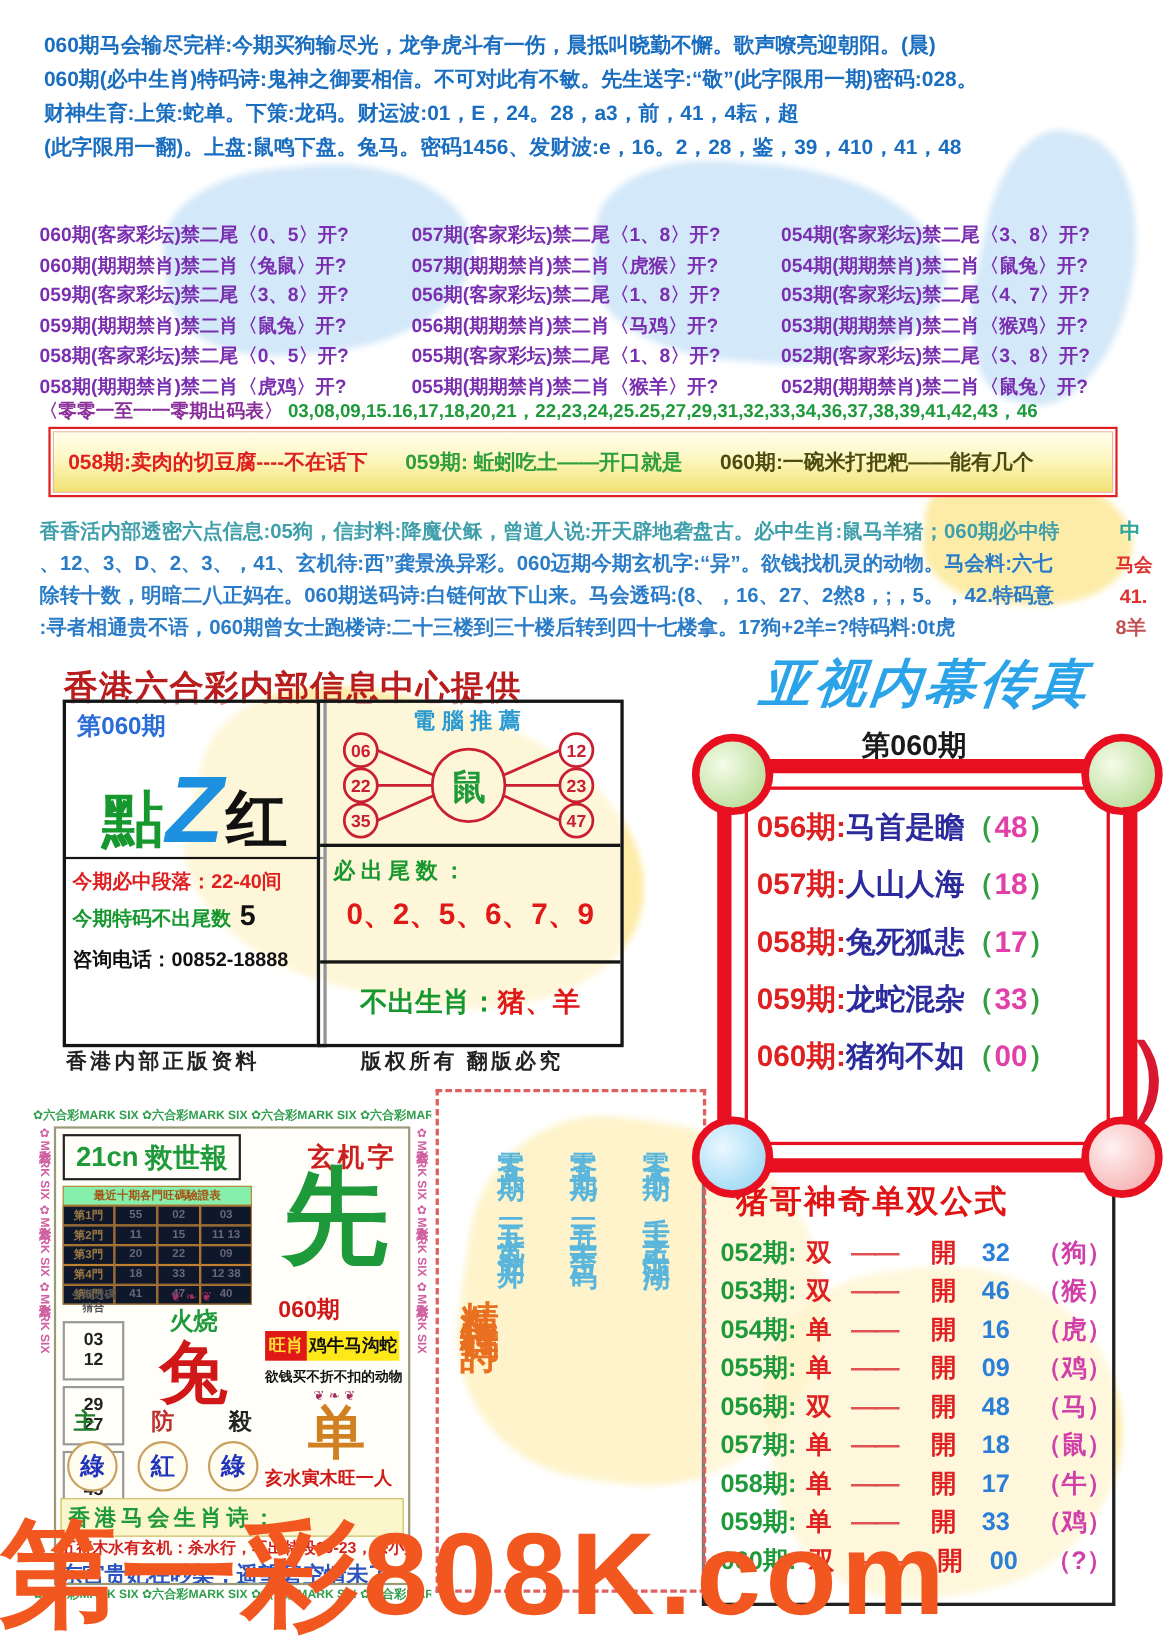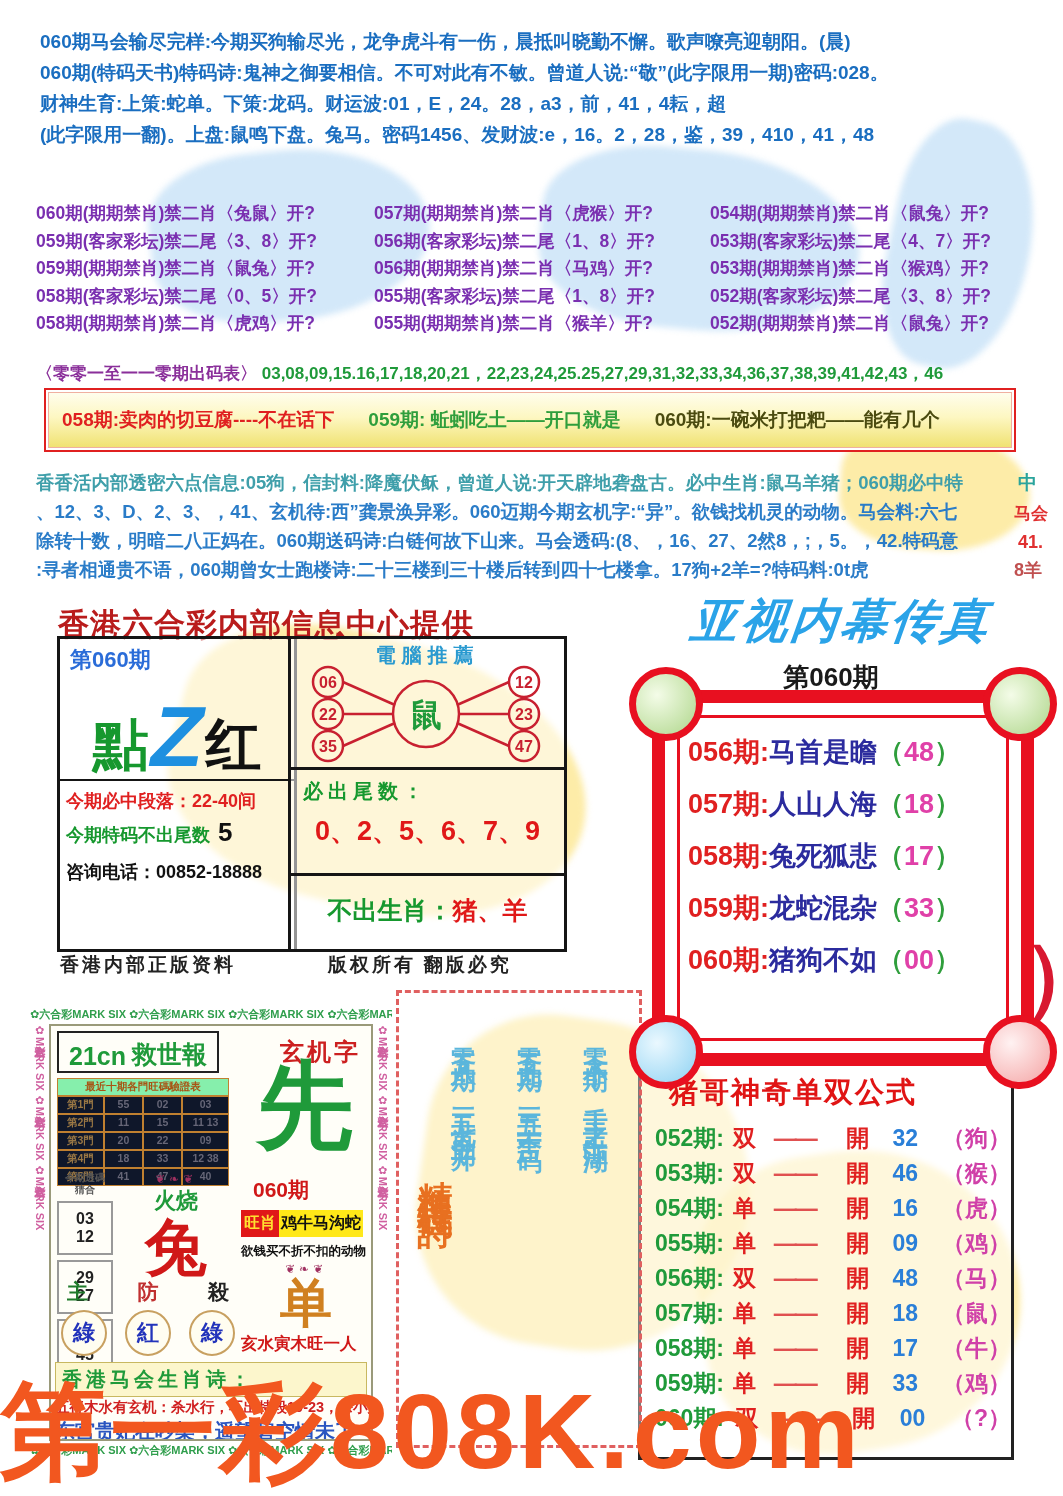--- a/index.html
+++ b/index.html
@@ -50,21 +50,21 @@
   
   .mid-box{left:288px;top:636px;width:273px;height:310px;border:3px solid #151515;background:rgba(255,255,255,0.55);z-index:2;}
   .mb-s1{height:128px;border-bottom:3px solid #151515;position:relative;}
   .mb-title{text-align:center;color:#2a9ad0;font-size:20px;font-weight:bold;letter-spacing:6px;padding-top:3px;}
   .mb-s2{height:95px;border-bottom:3px solid #151515;padding-top:8px;}
   .mb-lbl{margin-left:12px;color:#16982e;font-size:20px;font-weight:bold;letter-spacing:5px;}
   .mb-tails{text-align:center;font-size:27px;font-weight:bold;color:#e01818;margin-top:8px;}
   .mb-s3{padding-top:18px;text-align:center;font-size:25px;font-weight:bold;}
   .mb-s3 .g{color:#16982e;} .mb-s3 .r{color:#e01818;}
   
-  .cap{z-index:2;font-size:19px;font-weight:bold;color:#222;letter-spacing:3px;font-family:Liberation Serif, serif;}
+  .cap{z-index:2;font-size:19px;font-weight:bold;color:#222;letter-spacing:3px;}
   
   .yashi-title{left:636px;top:590px;width:410px;text-align:center;z-index:2;font-size:47px;font-weight:900;
                font-style:italic;color:#2aa3e8;letter-spacing:3px;transform:skewX(-6deg);}
   .yashi-issue{left:636px;top:660px;width:390px;text-align:center;z-index:2;font-size:26px;font-weight:bold;color:#1a1a1a;}
   .yashi-frame{left:652px;top:690px;width:356px;height:350px;border:13px solid #e81020;border-radius:6px;z-index:3;}
   .cc{position:absolute;width:60px;height:60px;border-radius:50%;border:7px solid #e81020;z-index:4;}
   .cc.tl{left:-36px;top:-36px;background:radial-gradient(circle at 35% 35%,#f4fce8,#aed68a);}
   .cc.tr{right:-36px;top:-36px;background:radial-gradient(circle at 35% 35%,#f4fce8,#aed68a);}
   .cc.bl{left:-36px;bottom:-36px;background:radial-gradient(circle at 35% 35%,#eaf8ff,#8ed2f2);}
   .cc.br{right:-36px;bottom:-36px;background:radial-gradient(circle at 35% 35%,#fff2f2,#f4a4a4);}
@@ -82,21 +82,21 @@
   .jsb{left:30px;top:1005px;width:362px;height:455px;background:#fff;z-index:2;}
   .jsb-top,.jsb-bottom{position:absolute;left:0;right:0;height:19px;color:#2f9e4c;font-size:11px;
         line-height:19px;overflow:hidden;white-space:nowrap;font-weight:bold;}
   .jsb-top{top:0;} .jsb-bottom{bottom:0;}
   .jsb-side{position:absolute;top:19px;bottom:19px;width:19px;writing-mode:vertical-rl;font-size:11px;
         overflow:hidden;color:#d060a0;font-weight:bold;line-height:19px;}
   .jsb-side.l{left:0;} .jsb-side.r{right:0;}
   .jsb-inner{position:absolute;left:19px;top:19px;right:19px;bottom:19px;border:2px solid #9a9a7a;
         background:#fffef8;overflow:hidden;}
   .j-brand{position:absolute;left:6px;top:5px;height:38px;border:2px solid #222;padding:0 10px;
-        display:flex;align-items:flex-end;}
+        display:flex;align-items:center;}
   .j-brand .b1{color:#1f9a3a;font-size:25px;font-weight:900;}
   .j-brand .b2{color:#1f9a3a;font-size:25px;font-weight:900;margin-left:6px;}
   .j-xuanji{position:absolute;right:10px;top:10px;color:#cc2020;font-size:24px;font-weight:900;letter-spacing:3px;}
   .j-table{position:absolute;left:6px;top:52px;width:172px;font-size:10.5px;}
   .j-tt{background:#86efac;color:#a85414;text-align:center;font-weight:bold;border:1px solid #c08030;padding:1px 0;}
   .j-tr{display:flex;}
   .j-tr div{border:1px solid #c08030;background:#0f172a;color:#667;text-align:center;padding:1px 0;font-weight:bold;}
   .j-tl0{width:46px;color:#997744 !important;} .j-tl1{width:38px;} .j-tl2{width:38px;} .j-tl3{width:46px;}
   .j-xian{position:absolute;left:206px;top:32px;color:#1f9a3a;font-size:96px;font-weight:bold;
           font-family:"DejaVu Serif","Liberation Serif",serif;line-height:1;}
@@ -146,26 +146,31 @@
   <div class="blob blue" style="left:150px;top:150px;width:280px;height:170px;transform:rotate(-6deg);"></div>
   <div class="blob blue" style="left:540px;top:150px;width:320px;height:180px;transform:rotate(5deg);"></div>
   <div class="blob blue" style="left:890px;top:120px;width:140px;height:250px;transform:rotate(12deg);"></div>
   <div class="blob yellow" style="left:170px;top:640px;width:420px;height:270px;transform:rotate(14deg);"></div>
   <div class="blob yellow" style="left:420px;top:1020px;width:330px;height:330px;transform:rotate(8deg);"></div>
   <div class="blob yellow" style="left:700px;top:1150px;width:320px;height:300px;transform:rotate(-8deg);"></div>
   <div class="blob yellow" style="left:840px;top:430px;width:190px;height:120px;transform:rotate(4deg);"></div>
 
   <div class="abs top-info">
     <div>060期马会输尽完样:今期买狗输尽光，龙争虎斗有一伤，晨抵叫晓勤不懈。歌声嘹亮迎朝阳。(晨)</div>
-    <div>060期(特码天书)特码诗:鬼神之御要相信。不可对此有不敏。曾道人说:“敬”(此字限用一期)密码:028。</div>
+    <div>060期(必中生肖)特码诗:鬼神之御要相信。不可对此有不敏。先生送字:“敬”(此字限用一期)密码:028。</div>
     <div>财神生育:上策:蛇单。下策:龙码。财运波:01，E，24。28，a3，前，41，4耘，超</div>
     <div>(此字限用一翻)。上盘:鼠鸣下盘。兔马。密码1456、发财波:e，16。2，28，鉴，39，410，41，48</div>
   </div>
 
   <div class="abs ban">
+    <div class="ban-row">
+        <span class="ban-c1">060期(客家彩坛)禁二尾〈0、5〉开?</span>
+        <span class="ban-c2">057期(客家彩坛)禁二尾〈1、8〉开?</span>
+        <span class="ban-c3">054期(客家彩坛)禁二尾〈3、8〉开?</span>
+      </div>
     <div class="ban-row">
         <span class="ban-c1">060期(期期禁肖)禁二肖〈兔鼠〉开?</span>
         <span class="ban-c2">057期(期期禁肖)禁二肖〈虎猴〉开?</span>
         <span class="ban-c3">054期(期期禁肖)禁二肖〈鼠兔〉开?</span>
       </div>
     <div class="ban-row">
         <span class="ban-c1">059期(客家彩坛)禁二尾〈3、8〉开?</span>
         <span class="ban-c2">056期(客家彩坛)禁二尾〈1、8〉开?</span>
         <span class="ban-c3">053期(客家彩坛)禁二尾〈4、7〉开?</span>
       </div>

